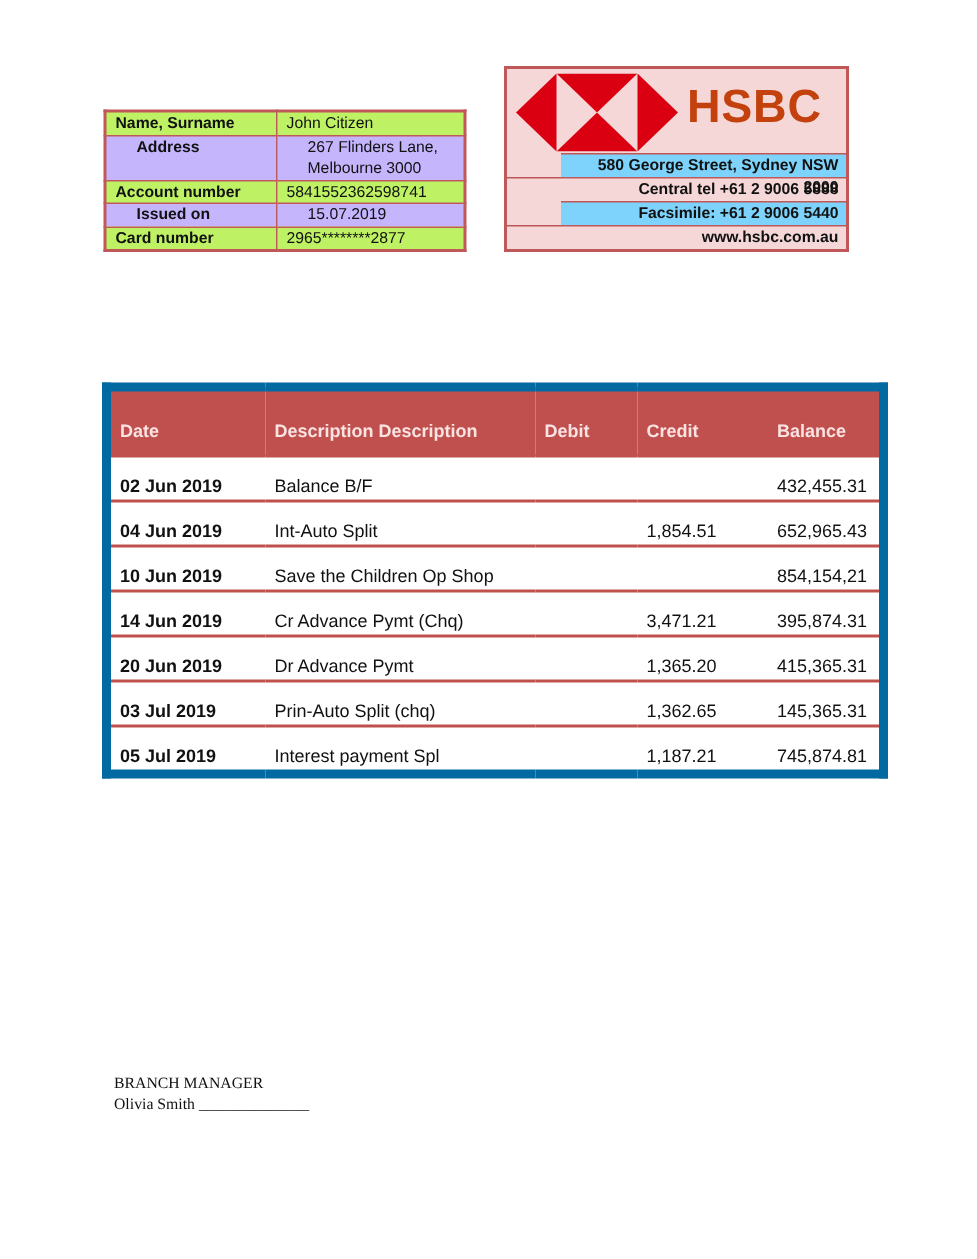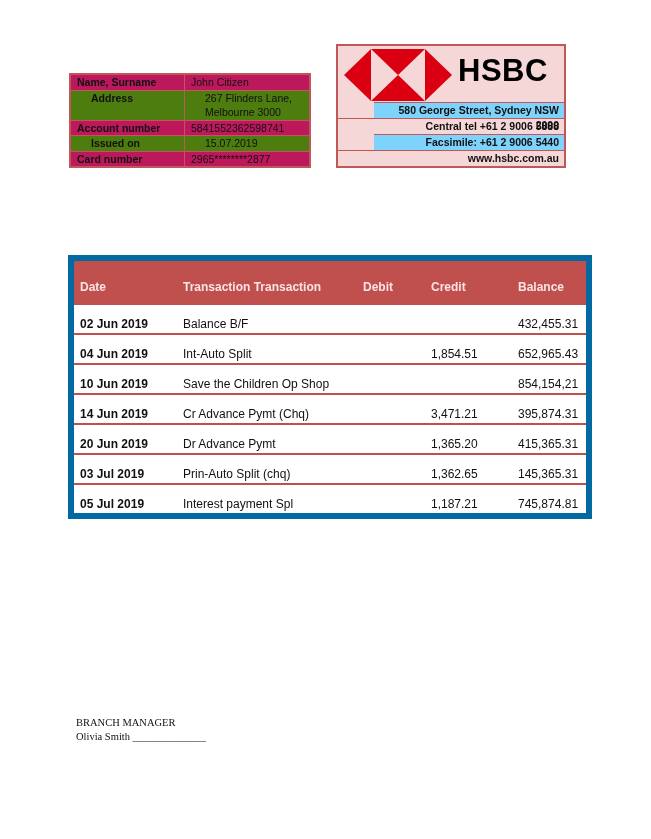--- a/index.html
+++ b/index.html
@@ -2,28 +2,28 @@
 <html><head>
 <meta charset="utf-8">
 <style>
   html, body { margin: 0; padding: 0; background: #ffffff; }
   body { width: 651px; height: 839px; position: relative; font-family: "Liberation Sans", sans-serif; color: #111; overflow: hidden; }
 
   
   .info { position: absolute; left: 69px; top: 73px; width: 242px; border: 2px solid #c0585a; border-collapse: collapse; font-size: 10.5px; }
   .info td { border: 1px solid #c0585a; padding: 0 6px; line-height: 14.5px; vertical-align: top; }
   .info td.k { font-weight: bold; width: 87px; }
-  .info tr.light td { background: #be185d; }
-  .info tr.dark td { background: #4d7c0f; padding-left: 20px; }
+  .info tr.light td { background: #bef264; }
+  .info tr.dark td { background: #c4b5fd; padding-left: 20px; }
 
   
   .bank { position: absolute; left: 336px; top: 44px; width: 226px; border: 2px solid #c0585a; background: #f5d7d7; }
   .logo-row { height: 56px; position: relative; }
   .logo { position: absolute; left: 6px; top: 3px; }
-  .brand { position: absolute; left: 120px; top: 7px; font-size: 31px; font-weight: bold; color: #000000; letter-spacing: 0.5px; }
+  .brand { position: absolute; left: 120px; top: 7px; font-size: 31px; font-weight: bold; color: #c2410c; letter-spacing: 0.5px; }
   .bank-line { text-align: right; font-size: 10.5px; font-weight: bold; padding: 0 5px; height: 15px; line-height: 15px; border-top: 1px solid #c0585a; }
   .bank-line.dark { background: #7dd3fc; margin-left: 36px; }
   .bank-line.light { background: #f5d7d7; }
 
   
   .tx { position: absolute; left: 68px; top: 255px; width: 524px; border: 6px solid #0369a1; border-collapse: collapse; font-size: 12px; }
   .tx th { background: #c0504d; color: #fbe3e3; font-weight: bold; text-align: left; height: 32px; padding: 10px 0 0 6px; vertical-align: middle; }
   .tx td { border-top: 2px solid #c0504d; height: 26px; padding: 0 0 0 6px; vertical-align: bottom; padding-bottom: 2px; }
   .tx td.date { font-weight: bold; }
   .c-date { width: 97px; }
@@ -75,21 +75,21 @@
   <div class="bank-line dark">580 George Street, Sydney NSW 2000</div>
   <div class="bank-line light">Central tel +61 2 9006 5888</div>
   <div class="bank-line dark">Facsimile: +61 2 9006 5440</div>
   <div class="bank-line light">www.hsbc.com.au</div>
 </div>
 
 <table class="tx">
   <thead>
     <tr>
       <th class="c-date">Date</th>
-      <th class="c-desc">Transaction Transaction</th>
+      <th class="c-desc">Description Description</th>
       <th class="c-debit">Debit</th>
       <th class="c-credit">Credit</th>
       <th>Balance</th>
     </tr>
   </thead>
   <tbody id="tx-body">
       <tr>
         <td class="date">02 Jun 2019</td>
         <td>Balance B/F</td>
         <td></td>

